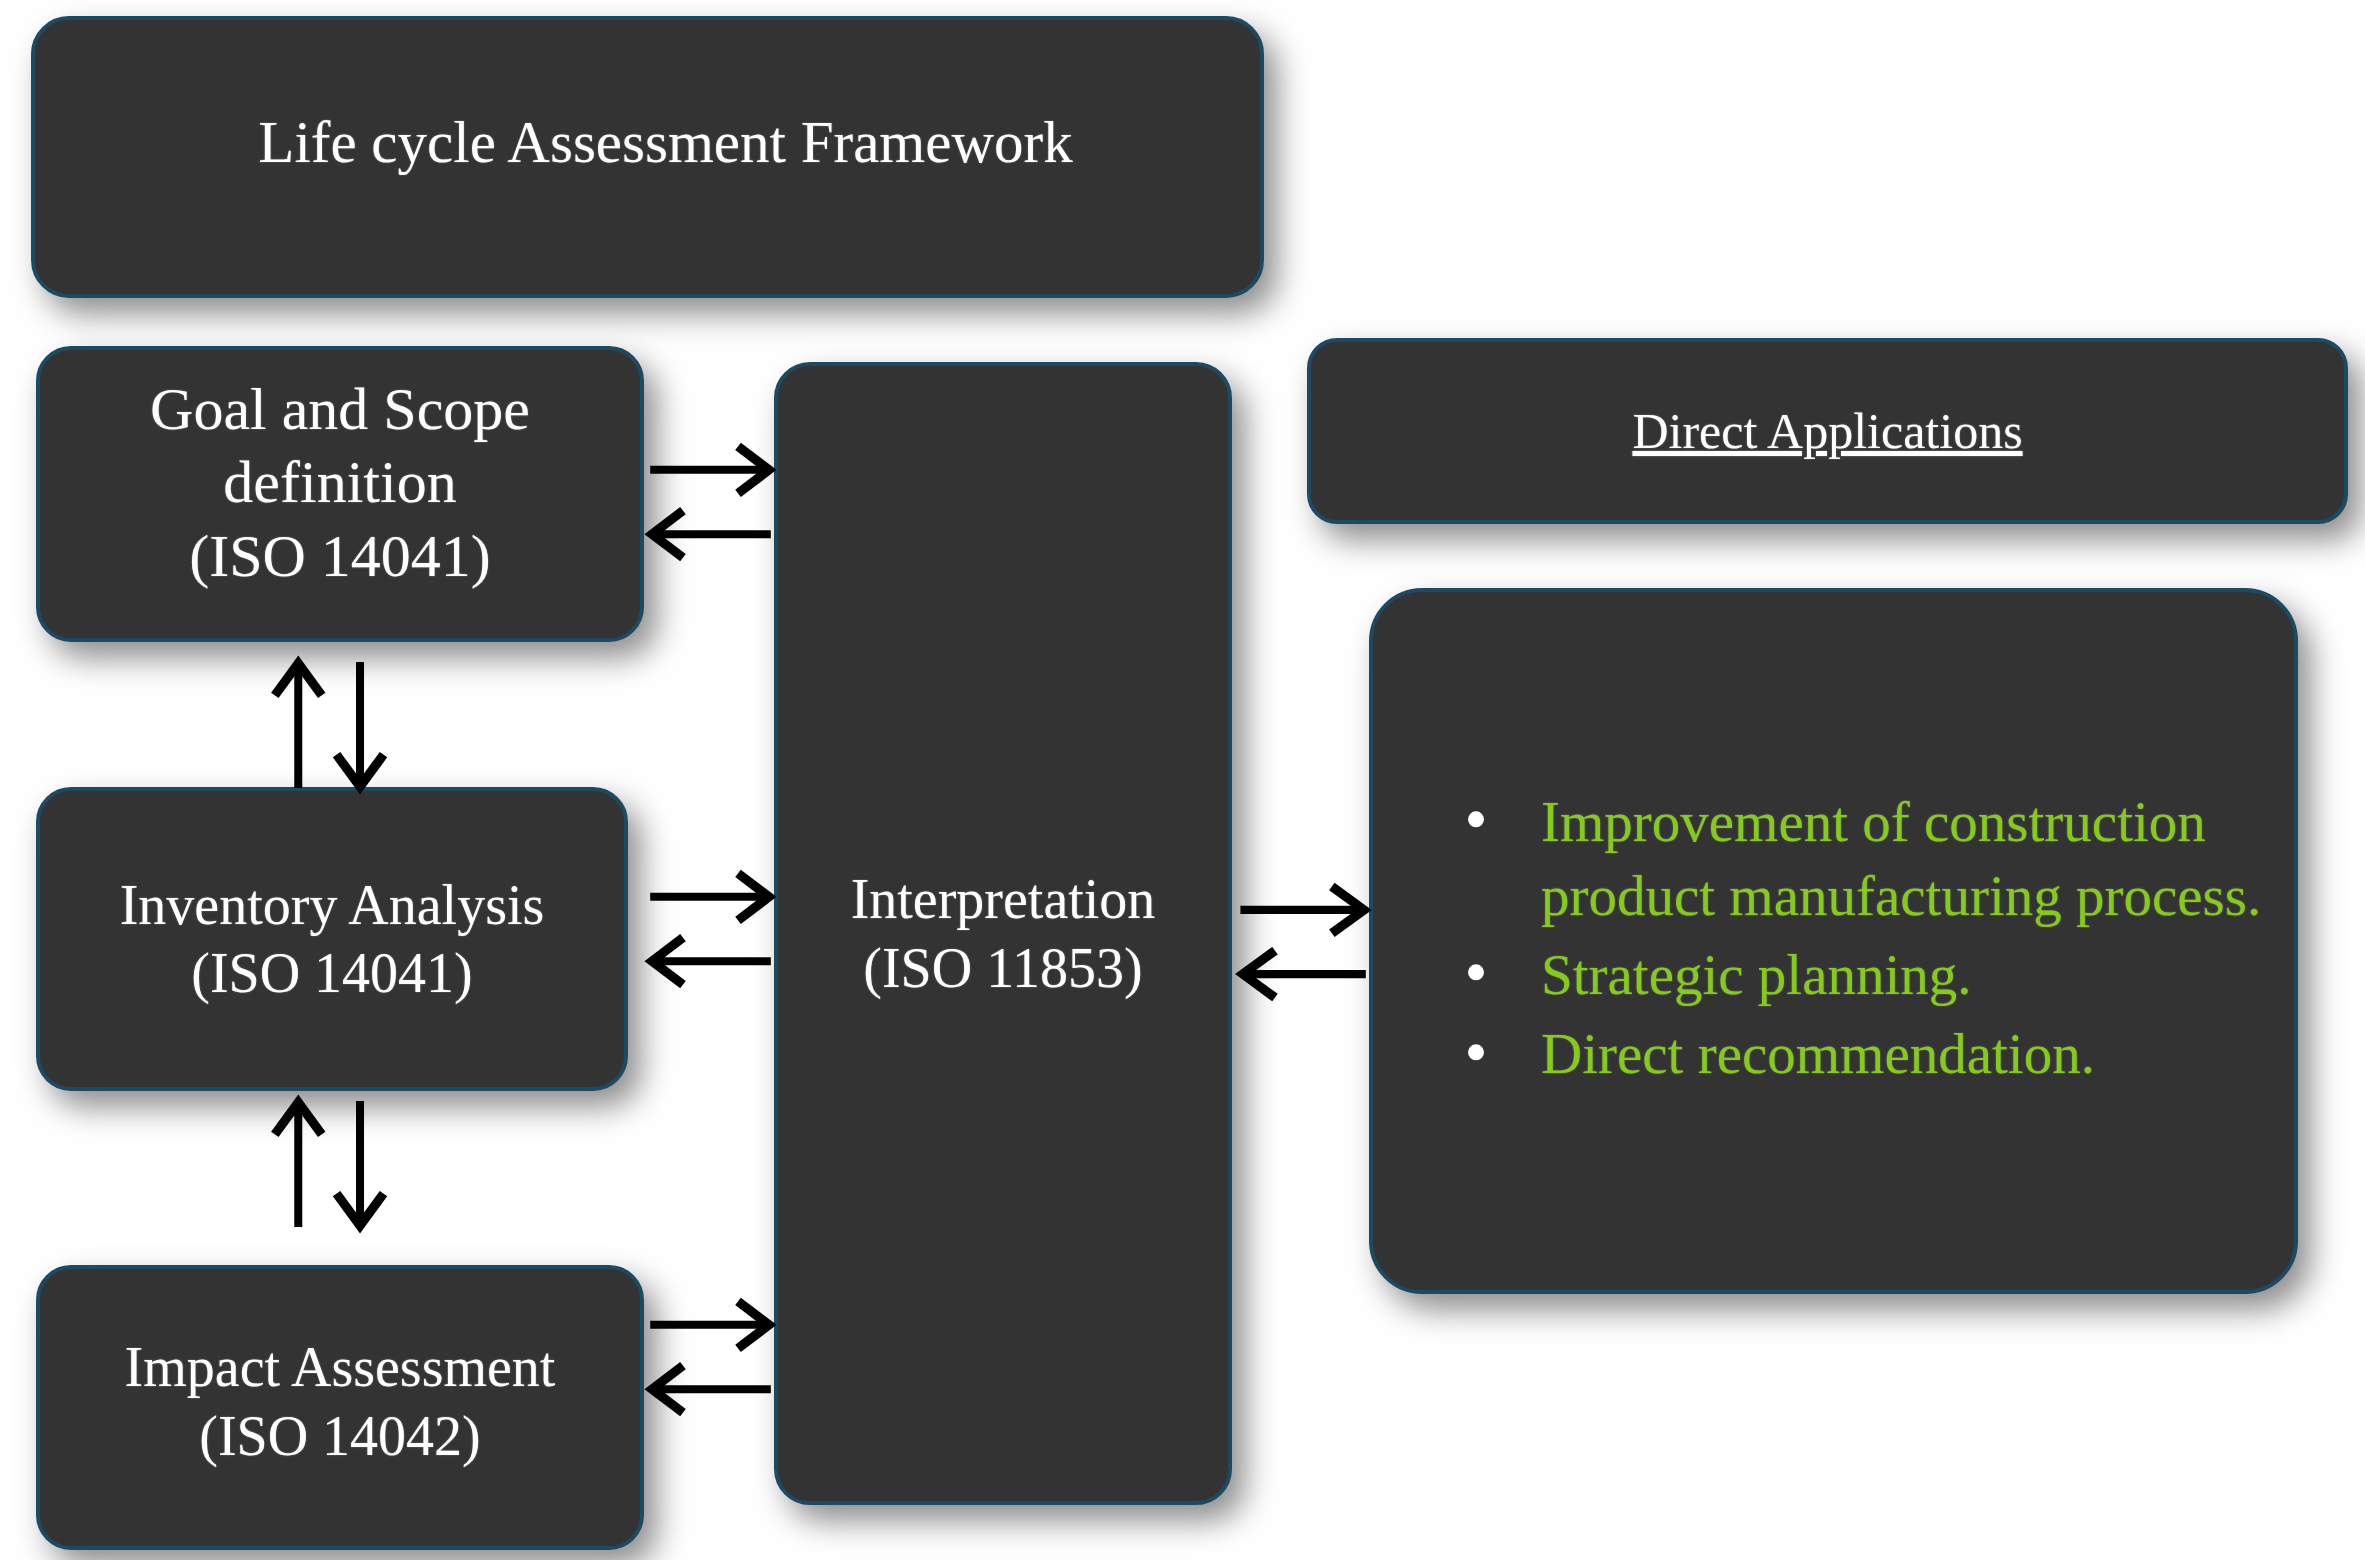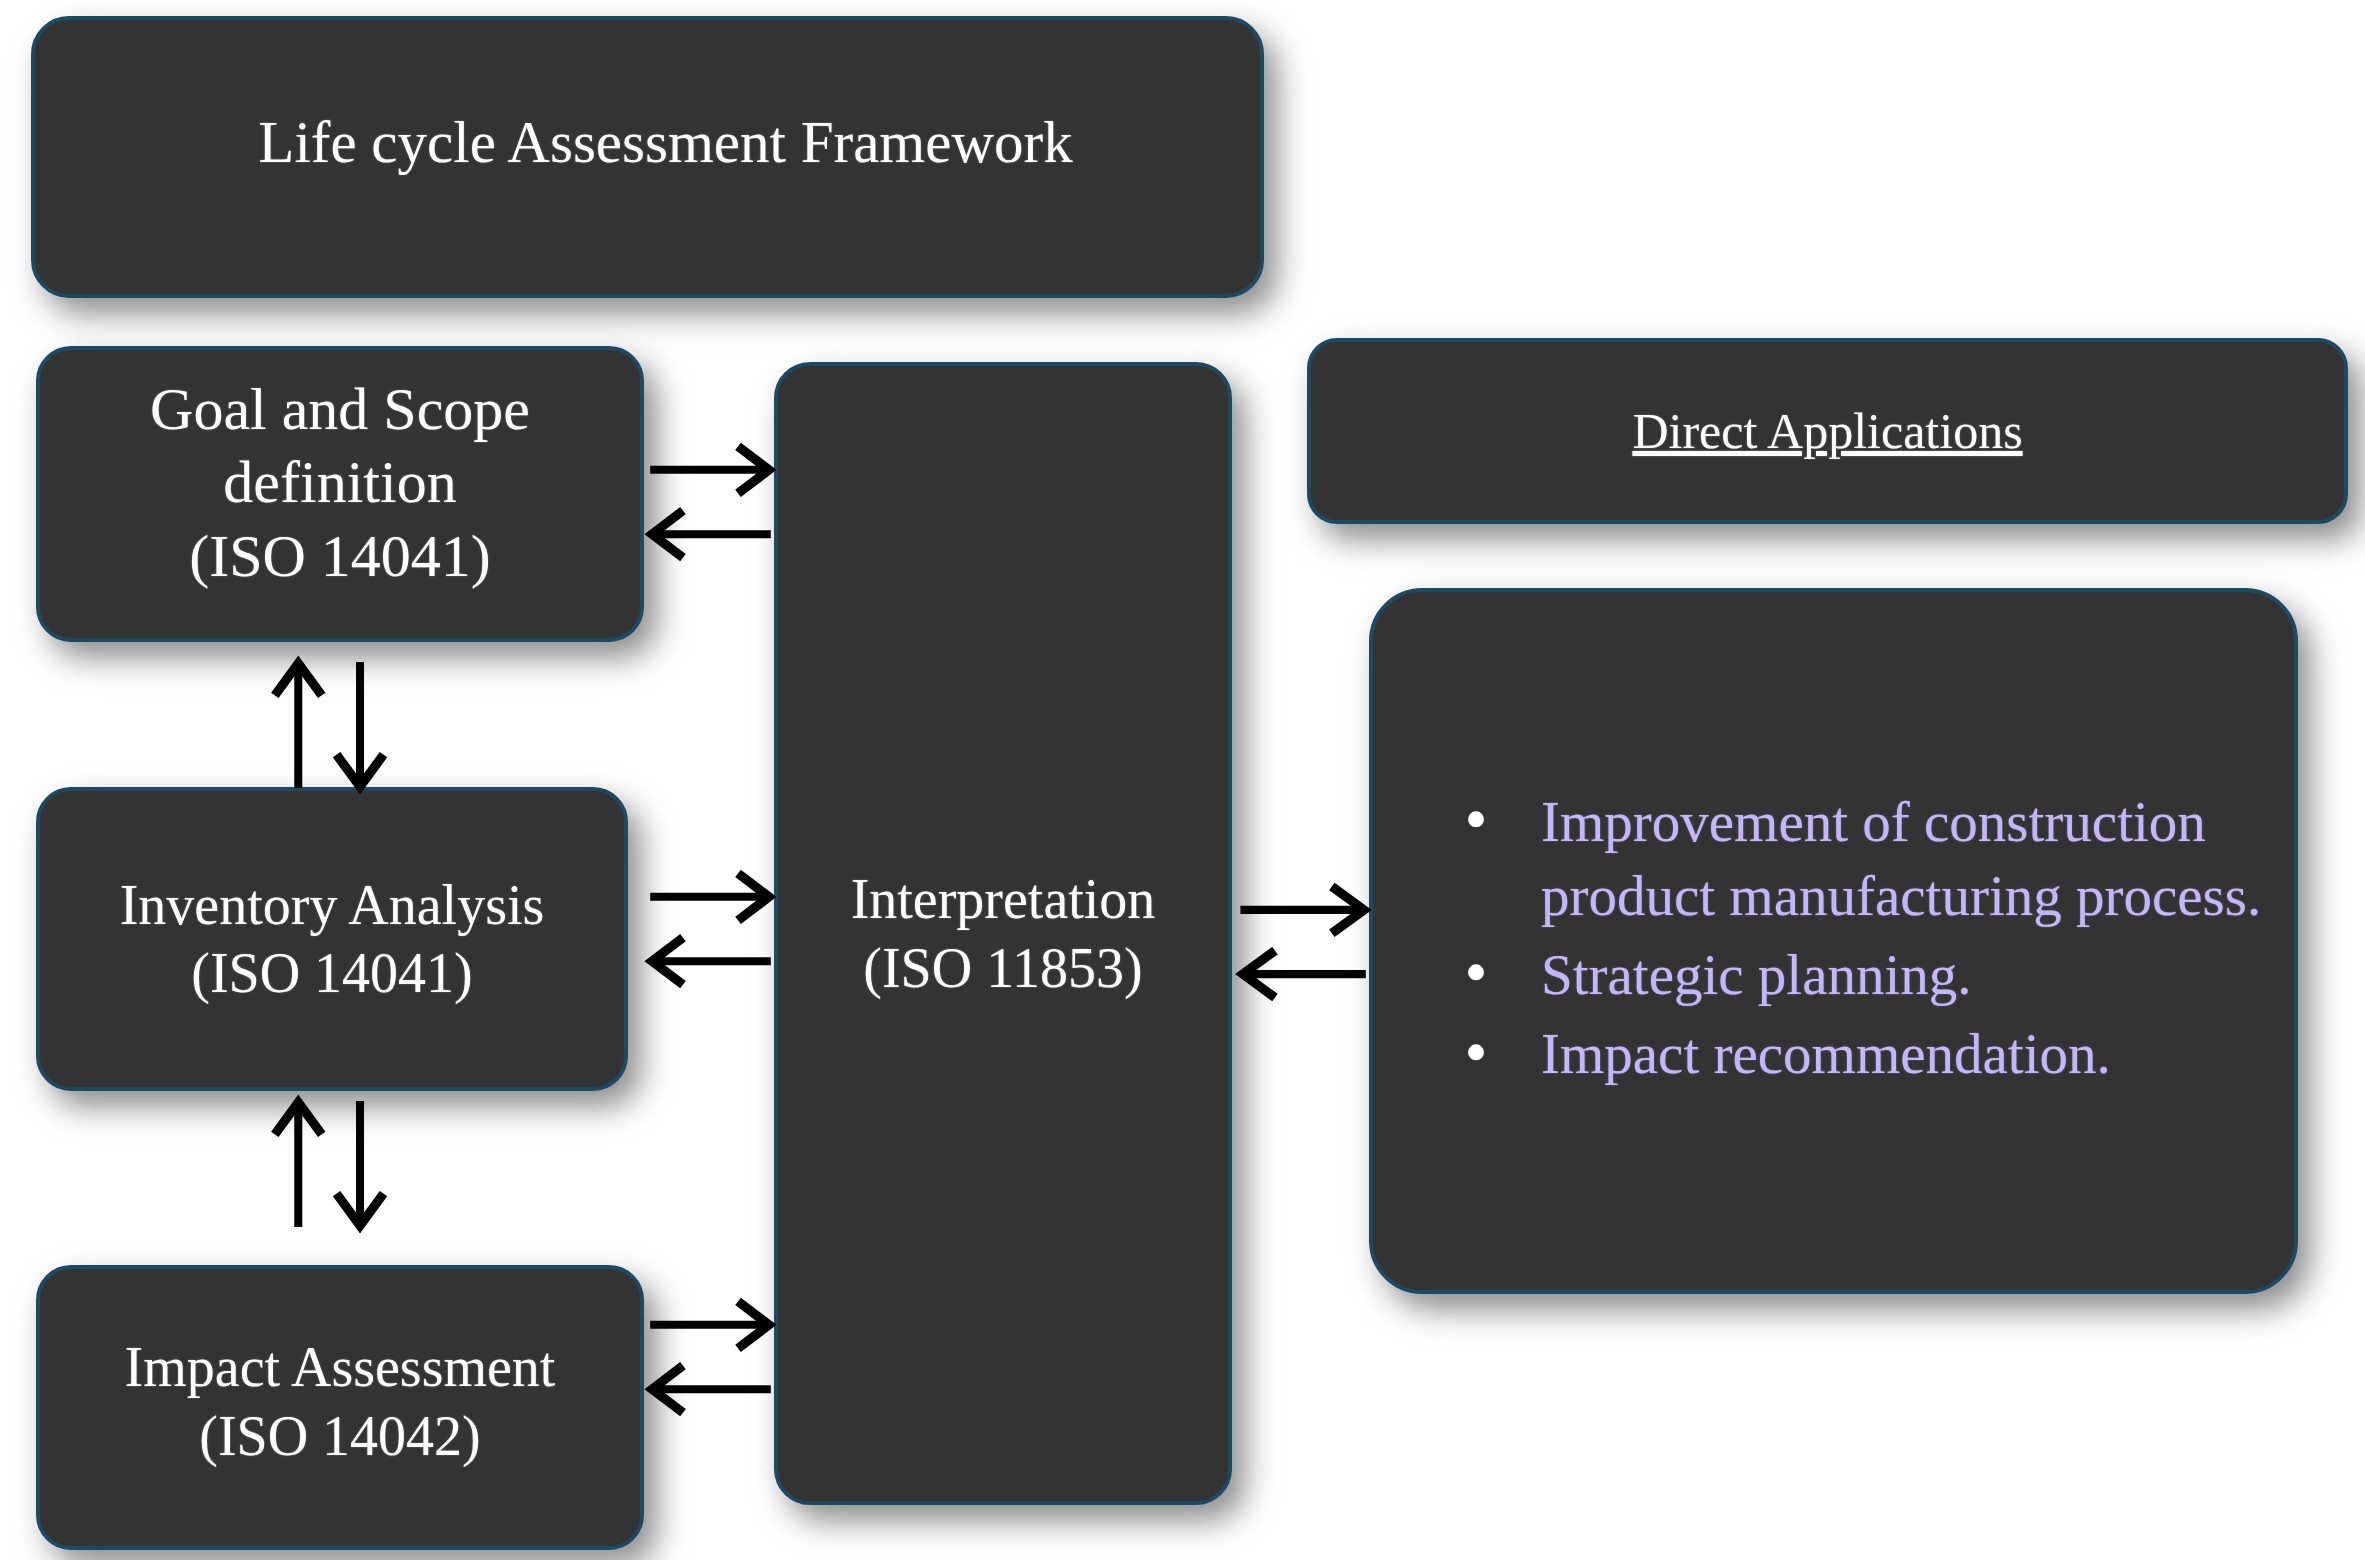--- a/index.html
+++ b/index.html
@@ -103,21 +103,21 @@
     left: 74px;
     top: 50%;
     transform: translateY(-50%);
     width: 824px;
   }
   #node-applications li {
     position: relative;
     padding-left: 94px;
     font-size: 57px;
     line-height: 1.30;
-    color: #c4b5fd;
+    color: #84cc16;
     text-align: left;
     text-shadow: 0 0 1.9px rgba(255,255,255,0.30);
     margin-bottom: 5px;
   }
   #node-applications li .bullet {
     position: absolute;
     left: 21px;
     top: 0.46em;
     width: 16px;
     height: 16px;
@@ -168,21 +168,21 @@
       <li>
         <span class="bullet"></span>
         <span>Improvement of construction product manufacturing process.</span>
       </li>
       <li>
         <span class="bullet"></span>
         <span>Strategic planning.</span>
       </li>
       <li>
         <span class="bullet"></span>
-        <span>Impact recommendation.</span>
+        <span>Direct recommendation.</span>
       </li>
     </ul>
   </div>
 
   <div class="arrow-group" style="left:644px; top:440px; width:133px; height:124px;">
     <svg width="133" height="124" viewBox="0 0 215 200">
       <g stroke="#000000" stroke-width="13" fill="none" stroke-linecap="butt">
         <line x1="10" y1="48" x2="198" y2="48"></line>
         <polyline points="152,10 202,48 152,86" stroke-width="15" stroke-linejoin="miter" stroke-linecap="butt"></polyline>
         <line x1="205" y1="152" x2="17" y2="152"></line>

